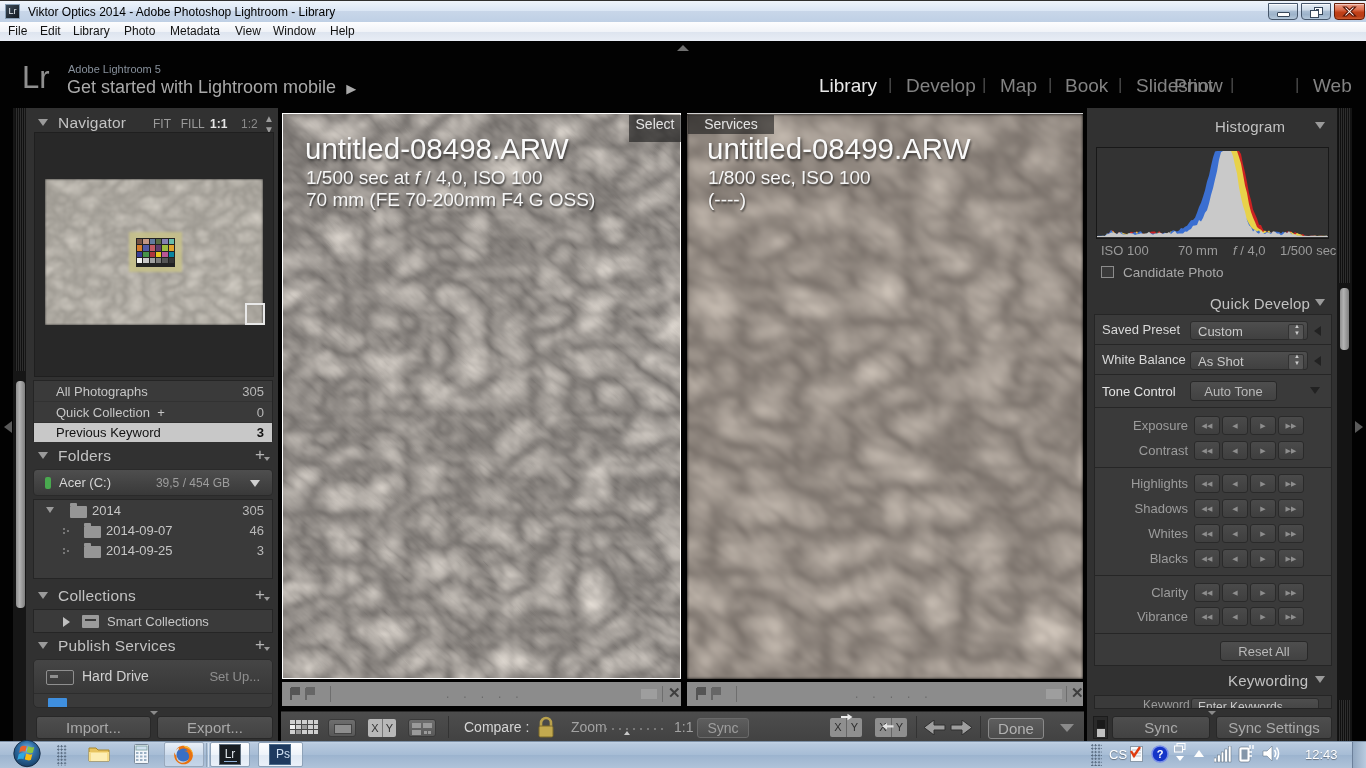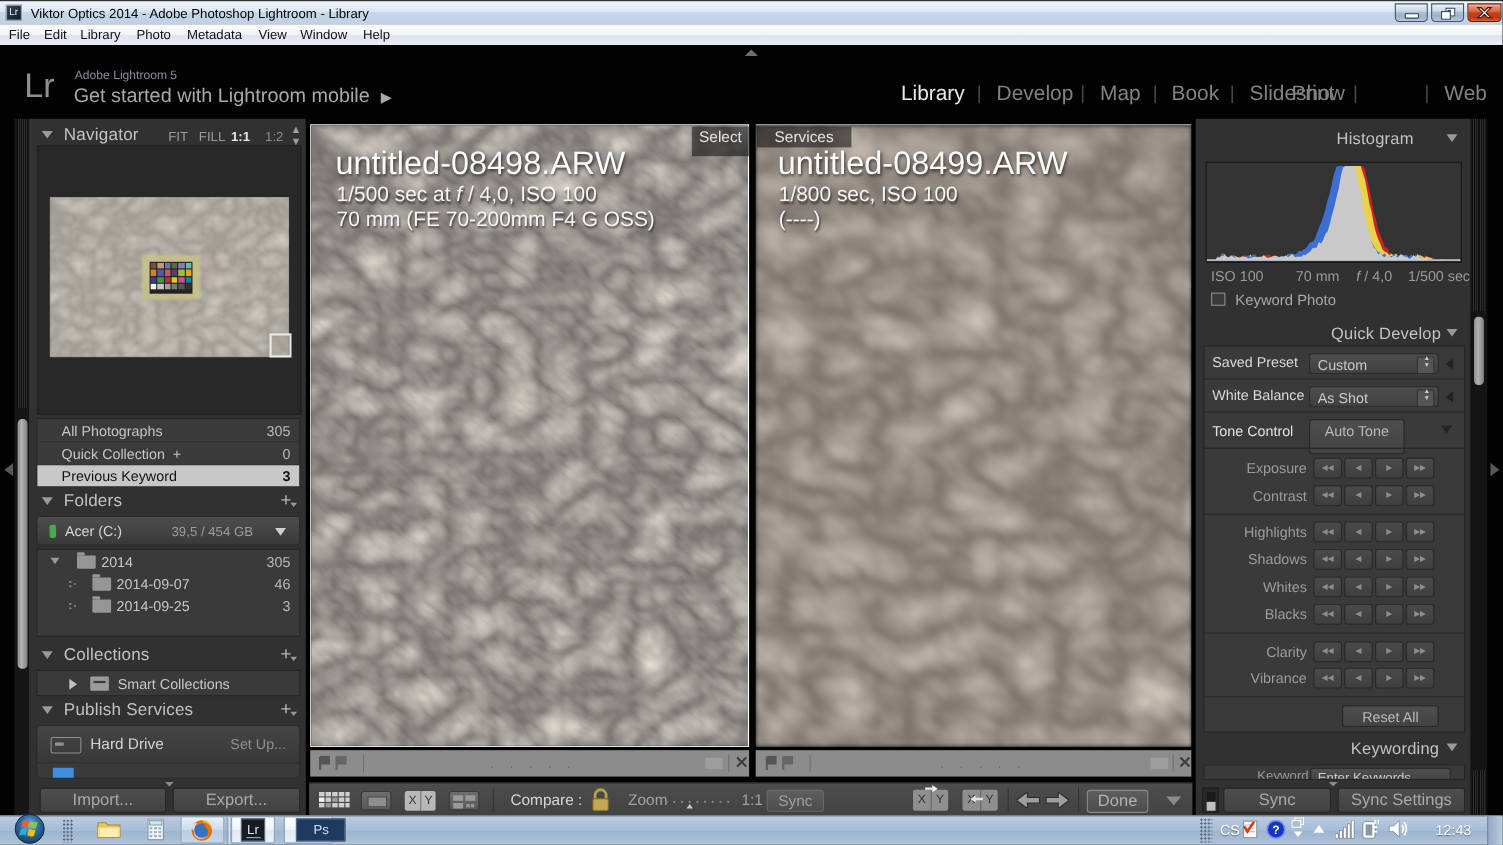--- a/index.html
+++ b/index.html
@@ -261,21 +261,21 @@
     <path d="M0,89 L0,88.0 L2,88.0 L4,88.0 L6,87.7 L8,88.0 L10,85.2 L12,86.7 L14,83.9 L16,83.0 L18,85.2 L20,86.7 L22,86.7 L24,84.0 L26,85.0 L28,85.7 L30,86.0 L32,85.0 L34,86.9 L36,86.5 L38,85.3 L40,83.4 L42,86.9 L44,85.9 L46,85.4 L48,86.6 L50,86.6 L52,85.0 L54,87.3 L56,85.7 L58,86.7 L60,84.4 L62,85.7 L64,86.7 L66,86.4 L68,85.2 L70,85.2 L72,86.6 L74,82.7 L76,86.3 L78,84.5 L80,85.9 L82,85.3 L84,83.9 L86,85.9 L88,82.9 L90,84.1 L92,81.5 L94,83.1 L96,82.1 L98,81.4 L100,80.6 L102,78.0 L104,75.8 L106,71.7 L108,70.1 L110,67.5 L112,64.3 L114,57.6 L116,52.8 L118,46.7 L120,39.5 L122,32.9 L124,21.8 L126,11.3 L128,6.5 L130,3.0 L132,3.0 L134,3.0 L136,3.0 L138,3.0 L140,3.0 L142,9.0 L144,15.6 L146,26.3 L148,37.5 L150,44.9 L152,56.3 L154,64.0 L156,69.4 L158,74.1 L160,79.1 L162,80.8 L164,81.7 L166,84.0 L168,82.4 L170,84.2 L172,82.4 L174,84.9 L176,84.8 L178,86.5 L180,85.4 L182,84.2 L184,86.5 L186,85.6 L188,85.4 L190,85.3 L192,85.0 L194,84.0 L196,84.9 L198,86.8 L200,85.0 L202,86.1 L204,86.4 L206,88.0 L208,88.0 L210,88.0 L212,88.0 L214,88.0 L216,88.0 L218,87.8 L220,88.0 L222,87.8 L224,88.0 L226,87.7 L228,87.9 L230,87.7 L231,89 Z" fill="#e8d24a"></path>
     <path d="M0,89 L0,87.9 L2,87.8 L4,87.8 L6,87.7 L8,87.8 L10,85.4 L12,85.3 L14,81.8 L16,84.4 L18,85.9 L20,85.6 L22,86.5 L24,83.6 L26,86.3 L28,86.5 L30,87.0 L32,85.1 L34,86.0 L36,84.9 L38,84.0 L40,85.7 L42,83.7 L44,83.2 L46,86.2 L48,86.8 L50,86.9 L52,85.5 L54,85.3 L56,85.8 L58,85.6 L60,85.3 L62,86.3 L64,86.5 L66,85.3 L68,84.5 L70,85.9 L72,86.3 L74,83.8 L76,82.3 L78,82.7 L80,83.4 L82,82.4 L84,80.0 L86,80.4 L88,78.8 L90,77.8 L92,74.9 L94,72.2 L96,72.0 L98,69.8 L100,64.7 L102,59.0 L104,54.7 L106,48.7 L108,42.3 L110,33.4 L112,27.6 L114,18.0 L116,9.4 L118,3.6 L120,3.0 L122,3.0 L124,3.0 L126,3.0 L128,3.0 L130,3.0 L132,5.2 L134,12.6 L136,23.1 L138,33.0 L140,38.2 L142,49.0 L144,58.5 L146,63.6 L148,68.2 L150,71.9 L152,75.8 L154,78.9 L156,81.1 L158,82.0 L160,83.5 L162,82.5 L164,85.6 L166,85.4 L168,84.7 L170,83.9 L172,84.8 L174,84.4 L176,84.8 L178,83.5 L180,83.8 L182,84.1 L184,85.6 L186,83.4 L188,85.4 L190,84.3 L192,86.3 L194,85.1 L196,88.0 L198,87.9 L200,87.8 L202,87.9 L204,87.8 L206,88.0 L208,88.0 L210,88.0 L212,87.9 L214,88.0 L216,87.9 L218,87.9 L220,88.0 L222,88.0 L224,88.0 L226,88.0 L228,88.0 L230,88.0 L231,89 Z" fill="#3b6fd1"></path>
     <path d="M0,89 L0,88.0 L2,88.0 L4,87.9 L6,88.0 L8,88.0 L10,86.2 L12,85.8 L14,84.4 L16,84.6 L18,85.1 L20,86.2 L22,84.0 L24,85.5 L26,86.6 L28,86.4 L30,86.8 L32,85.3 L34,85.2 L36,85.8 L38,87.1 L40,86.3 L42,85.9 L44,85.3 L46,85.9 L48,85.5 L50,85.3 L52,83.8 L54,85.8 L56,86.7 L58,85.6 L60,85.9 L62,84.4 L64,85.0 L66,85.9 L68,85.1 L70,85.3 L72,84.1 L74,85.9 L76,84.3 L78,82.9 L80,85.7 L82,85.4 L84,85.4 L86,85.5 L88,83.6 L90,83.8 L92,81.9 L94,80.9 L96,77.7 L98,77.5 L100,76.9 L102,71.9 L104,73.4 L106,70.0 L108,64.7 L110,62.3 L112,55.5 L114,47.1 L116,40.2 L118,31.4 L120,23.3 L122,11.8 L124,4.2 L126,3.0 L128,3.0 L130,3.0 L132,3.0 L134,3.0 L136,8.0 L138,17.4 L140,25.5 L142,39.6 L144,49.2 L146,57.9 L148,63.8 L150,72.2 L152,77.3 L154,78.9 L156,83.4 L158,81.4 L160,84.7 L162,85.8 L164,82.5 L166,85.1 L168,85.9 L170,84.4 L172,85.0 L174,86.0 L176,83.2 L178,83.8 L180,85.4 L182,85.5 L184,87.2 L186,86.3 L188,83.8 L190,85.3 L192,82.9 L194,86.1 L196,86.5 L198,86.3 L200,87.7 L202,87.8 L204,88.0 L206,87.9 L208,87.8 L210,88.0 L212,87.9 L214,87.7 L216,87.8 L218,87.8 L220,88.0 L222,88.0 L224,87.8 L226,88.0 L228,87.8 L230,87.7 L231,89 Z" fill="#c9c9c9"></path>
   </svg>
  </div>
  <span class="abs" style="left:1101px;top:243px;font-size:13px;color:#9a9a9a;">ISO 100</span>
  <span class="abs" style="left:1178px;top:243px;font-size:13px;color:#9a9a9a;">70 mm</span>
  <span class="abs" style="left:1233px;top:243px;font-size:13px;color:#9a9a9a;"><i>f</i> / 4,0</span>
  <span class="abs" style="left:1280px;top:243px;font-size:13px;color:#9a9a9a;">1/500 sec</span>
  <div class="abs" style="left:1101px;top:266px;width:13px;height:12px;border:1px solid #8c8c8c;background:#3a3a3a;box-sizing:border-box;"></div>
- <span class="abs" style="left:1123px;top:265px;font-size:13.5px;color:#a8a8a8;">Keyword Photo</span>
+ <span class="abs" style="left:1123px;top:265px;font-size:13.5px;color:#a8a8a8;">Candidate Photo</span>
 
  <span class="abs phead" style="left:1210px;top:295px;">Quick Develop</span>
  <div class="abs tri-d" style="left:1315px;top:299px;"></div>
  <div class="abs pbox" style="left:1094px;top:314px;width:238px;height:352px;"></div>
  <span class="qlabel" style="left:1102px;top:322px;color:#d8d8d8;">Saved Preset</span>
  <div class="combo" style="left:1190px;top:321px;width:118px;">
    <span style="position:absolute;left:7px;top:2px;">Custom</span>
    <div class="abs" style="right:3px;top:2px;width:14px;height:14px;background:#555;border-radius:2px;border:1px solid #333;"></div>
    <span style="position:absolute;right:7px;top:1px;font-size:6px;color:#ccc;">▲</span>
    <span style="position:absolute;right:7px;top:8px;font-size:6px;color:#ccc;">▼</span>
@@ -285,21 +285,21 @@
  <span class="qlabel" style="left:1102px;top:352px;color:#d8d8d8;">White Balance</span>
  <div class="combo" style="left:1190px;top:351px;width:118px;">
    <span style="position:absolute;left:7px;top:2px;">As Shot</span>
    <div class="abs" style="right:3px;top:2px;width:14px;height:14px;background:#555;border-radius:2px;border:1px solid #333;"></div>
    <span style="position:absolute;right:7px;top:1px;font-size:6px;color:#ccc;">▲</span>
    <span style="position:absolute;right:7px;top:8px;font-size:6px;color:#ccc;">▼</span>
  </div>
  <div class="abs tri-l" style="left:1314px;top:356px;border-right-color:#222;"></div>
  <div class="abs" style="left:1094px;top:374px;width:238px;height:1px;background:#262626;"></div>
  <span class="qlabel" style="left:1102px;top:384px;color:#e2e2e2;text-align:right;">Tone Control</span>
- <div class="abs btn" style="left:1190px;top:381px;width:87px;height:32px;font-size:13px;line-height:19px;">Auto Tone</div>
+ <div class="abs btn" style="left:1190px;top:381px;width:87px;height:20px;font-size:13px;line-height:19px;">Auto Tone</div>
  <div class="abs tri-d" style="left:1310px;top:387px;border-top-color:#222;"></div>
 
  <div id="scrubrows">
   <div class="abs" style="left:1094px;top:407px;width:238px;height:1px;background:#262626;"></div>
   <span class="qlabel" style="right:178px;top:418px;">Exposure</span>
   <div class="sgroup" style="left:1194px;top:416px;">
         <div class="sbtn">◀◀</div>
         <div class="sbtn">◀</div>
         <div class="sbtn">▶</div>
         <div class="sbtn">▶▶</div>
@@ -584,21 +584,21 @@
  </svg>
  <div class="abs" style="left:206px;top:743px;width:1px;height:24px;background:#8fa3b8;"></div>
  <div class="abs" style="left:208px;top:743px;width:1px;height:24px;background:#d8e4f0;"></div>
 
  <div class="abs" style="left:210px;top:742px;width:40px;height:25px;border:1px solid #8ea2b8;border-radius:2px;
   background:linear-gradient(#fdfeff,#eef4fa 50%,#dfe9f4 51%,#eaf1f9);box-sizing:border-box;"></div>
  <div class="abs" style="left:219px;top:744px;width:22px;height:21px;background:#181c20;border:1px solid #5a6a7a;box-sizing:border-box;color:#dfe5ea;font-size:12px;text-align:center;line-height:19px;">Lr<div style="position:absolute;left:4px;bottom:2px;width:13px;height:1.5px;background:#8fb0d8;"></div></div>
 
  <div class="abs" style="left:258px;top:742px;width:45px;height:25px;border:1px solid #8ea2b8;border-radius:2px;
   background:linear-gradient(#fdfeff,#eef4fa 50%,#dfe9f4 51%,#eaf1f9);box-sizing:border-box;"></div>
- <div class="abs" style="left:269px;top:744px;width:45px;height:21px;background:#1e3a5f;border:1px solid #4a6a8a;box-sizing:border-box;color:#cfe0f2;font-size:12px;text-align:left;line-height:19px;padding-left:15px;">Ps</div>
+ <div class="abs" style="left:269px;top:744px;width:22px;height:21px;background:#1e3a5f;border:1px solid #4a6a8a;box-sizing:border-box;color:#cfe0f2;font-size:12px;text-align:right;line-height:19px;">Ps</div>
 
  <div class="abs" style="left:1091px;top:744px;width:11px;height:22px;
   background:repeating-radial-gradient(circle at 1.2px 1.2px,#55677c 0 0.9px,transparent 1.1px 100%);background-size:3.4px 3.4px;"></div>
  <span class="abs traytxt" style="left:1109px;top:747px;">CS</span>
  <svg class="abs" style="left:1129px;top:745px;" width="15" height="18">
   <rect x="1.5" y="1.5" width="12" height="15" fill="#f8fafc" stroke="#8a99a8"></rect>
   <g stroke="#b9c4cf" stroke-width="1">
         <line x1="3" y1="5" x2="12" y2="5"></line>
         <line x1="3" y1="8" x2="12" y2="8"></line>
         <line x1="3" y1="11" x2="12" y2="11"></line>

